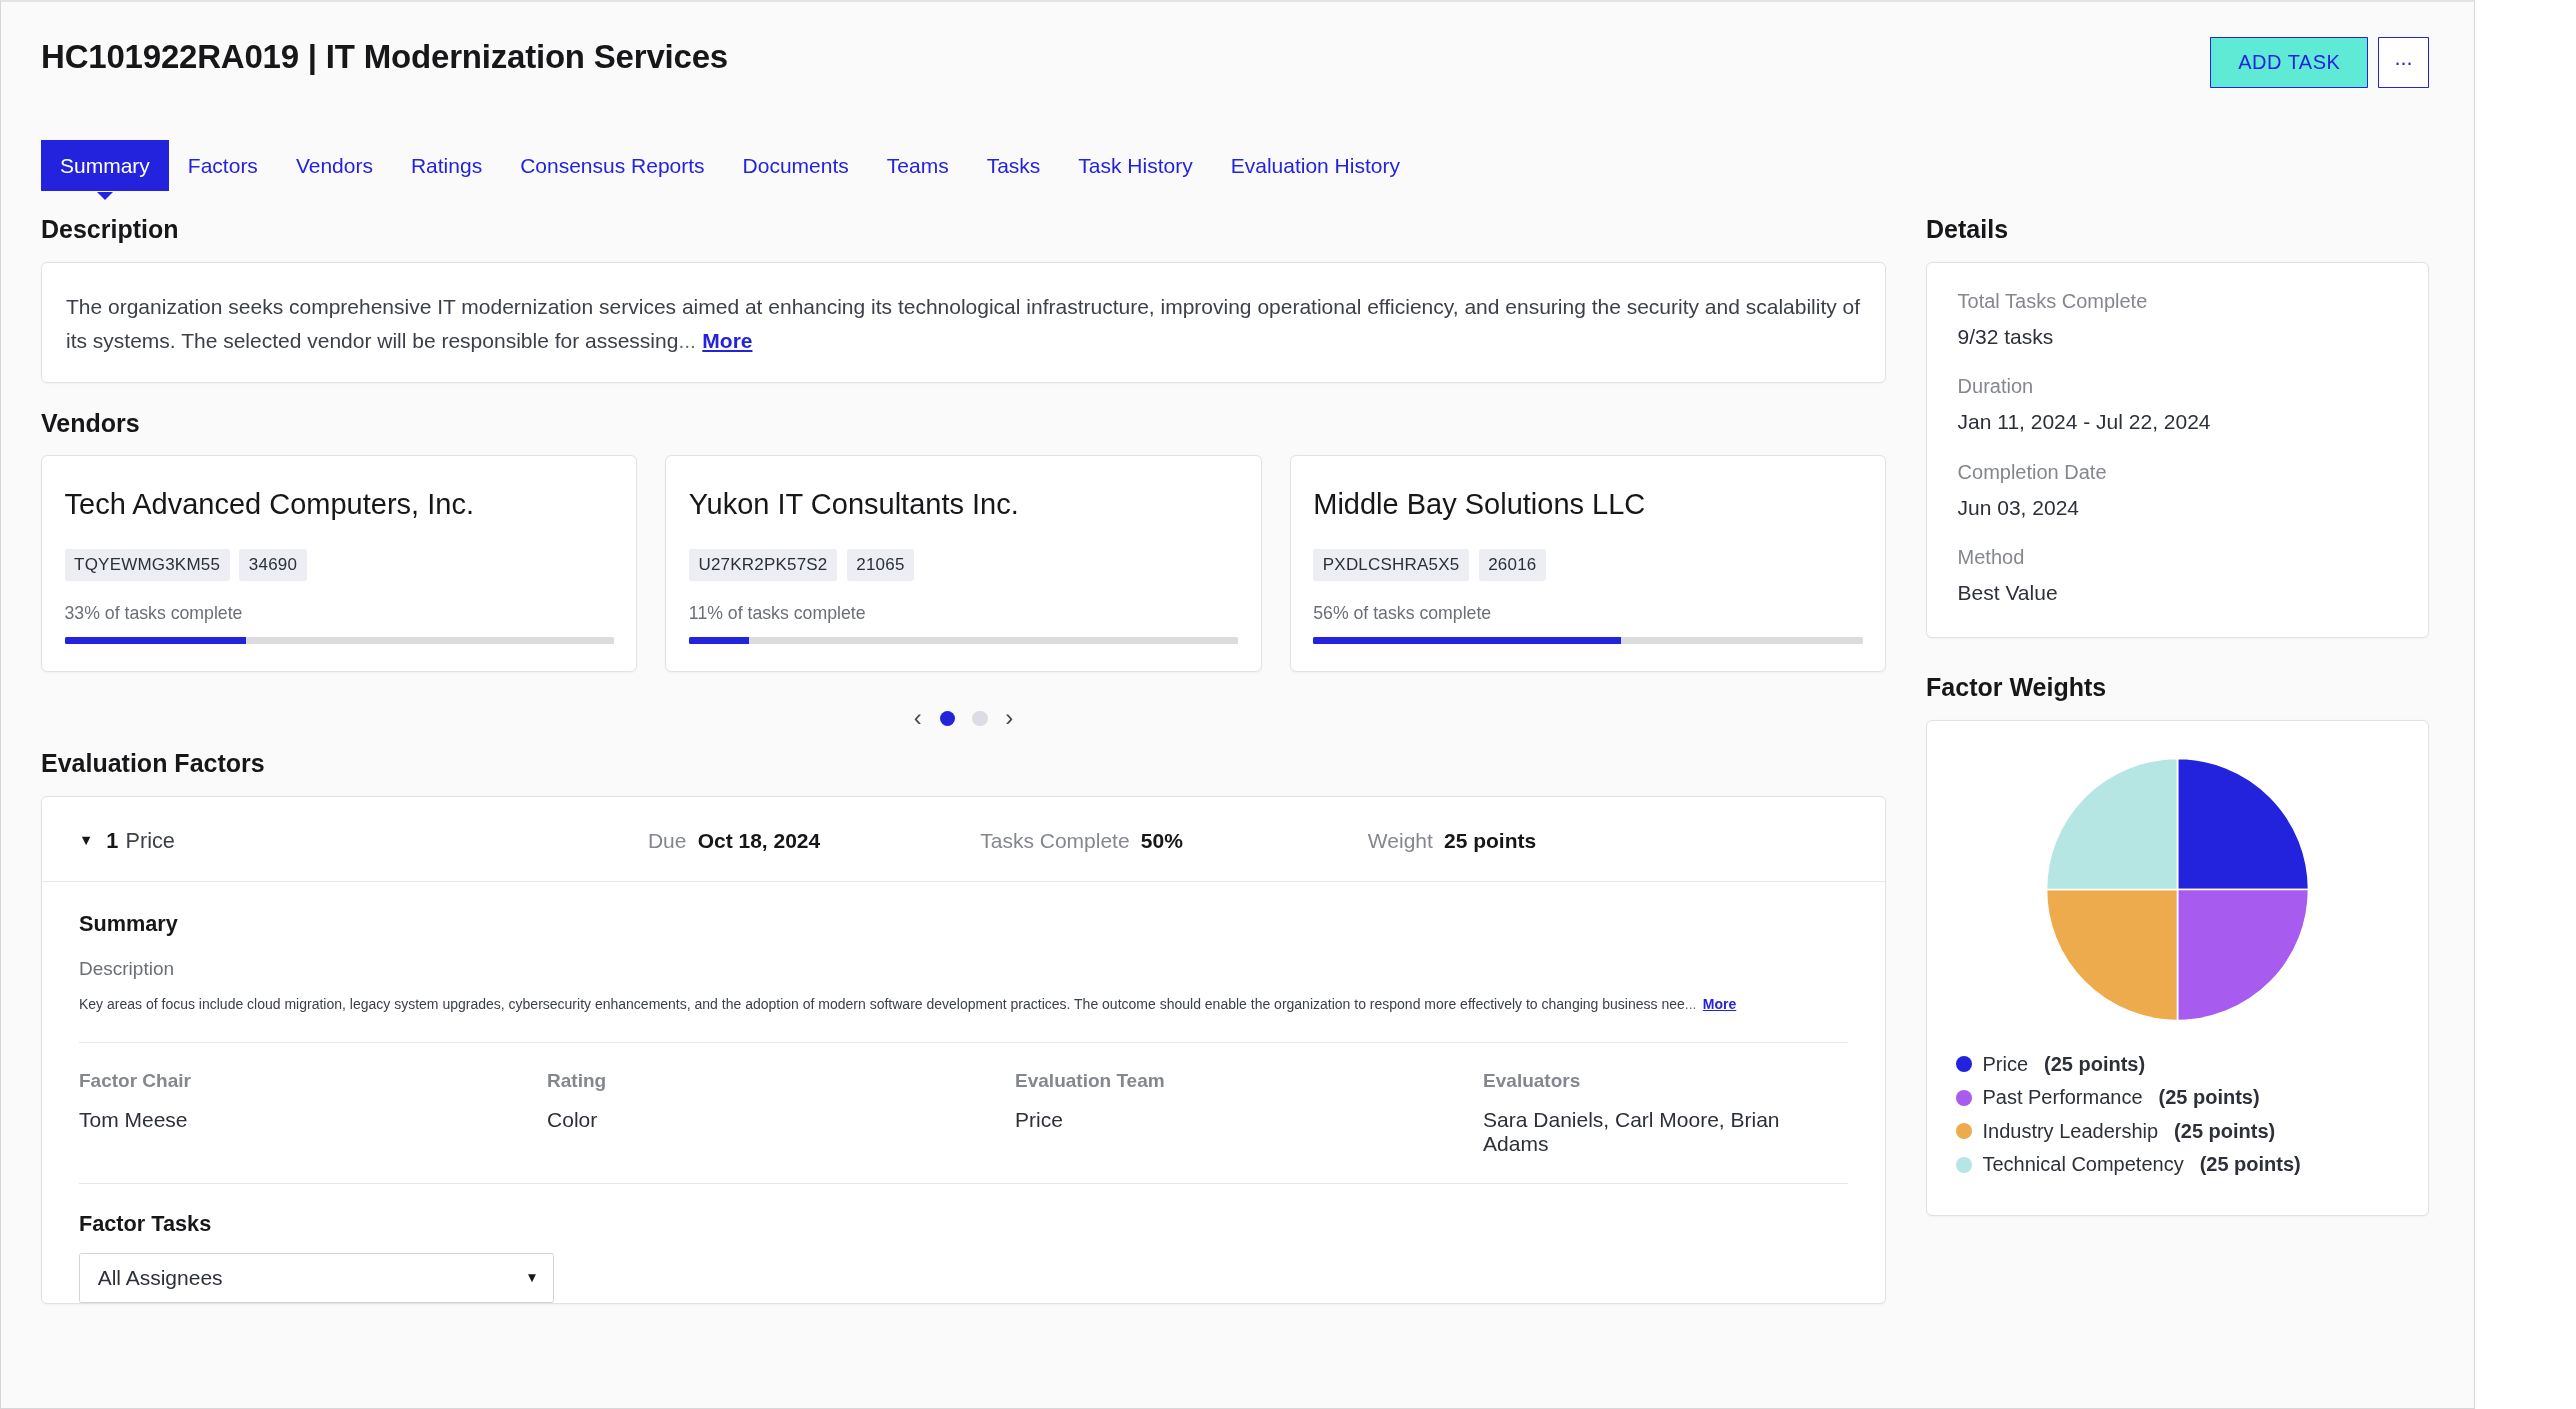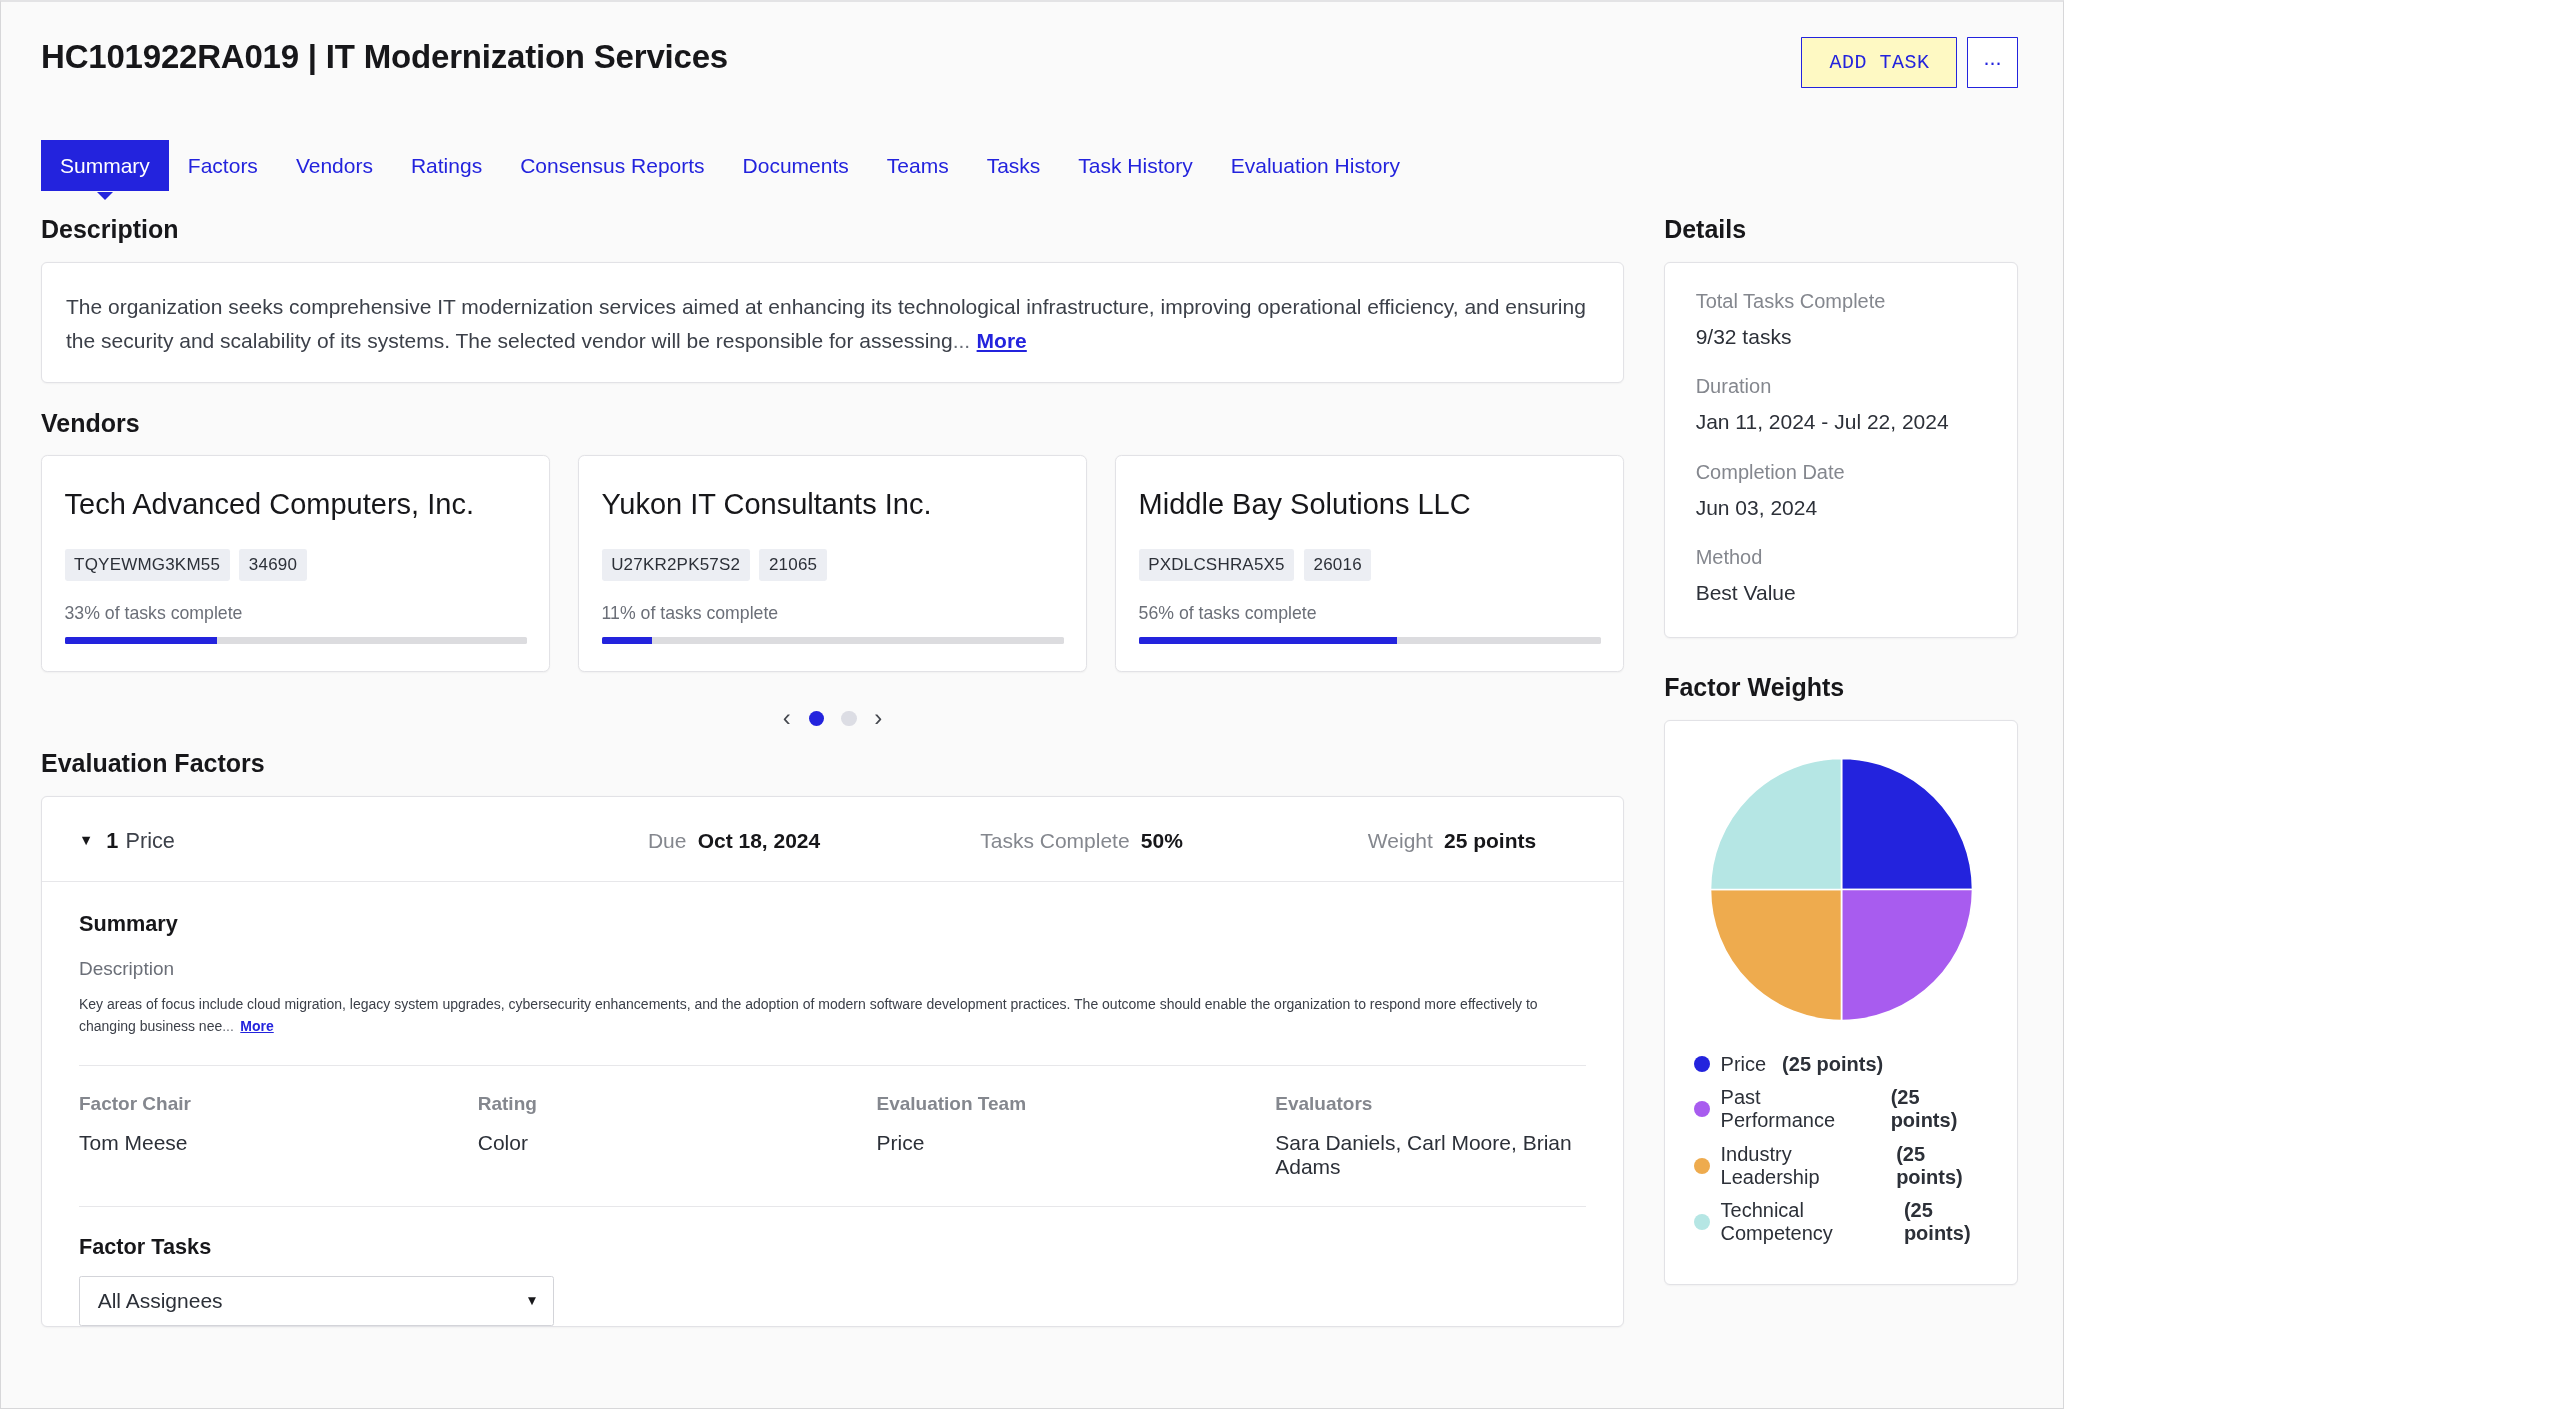--- a/index.html
+++ b/index.html
@@ -4,21 +4,21 @@
 <style>
   * { box-sizing: border-box; margin: 0; padding: 0; }
   html, body {
     width: 2576px; height: 1409px;
     background: #ffffff;
     font-family: "Liberation Sans", sans-serif;
     overflow: hidden;
   }
   .app {
     position: relative;
-    width: 2064px; height: 1409px;
+    width: 2475px; height: 1409px;
     background: #fafafa;
     border: 1.6px solid #d7d7d9;
     border-top: 2.4px solid #e3e3e5;
     overflow: hidden;
   }
 
   
   .header {
     position: relative;
     padding: 37px 45px 0 40px;
@@ -32,24 +32,24 @@
     line-height: 1.1;
   }
   .header-actions {
     position: absolute;
     top: 35px; right: 45px;
     display: flex;
     gap: 9.6px;
   }
   .btn-outline {
     border: 1.6px solid #2323dd;
-    background: #fef9c3;
+    background: #5eead4;
     color: #2323dd;
     font-size: 20px;
-    font-family: Liberation Mono, monospace;
+    font-family: Liberation Sans, sans-serif;
     letter-spacing: 0.5px;
     height: 51px;
     padding: 0 27px;
     display: flex; align-items: center; justify-content: center;
     cursor: pointer;
     border-radius: 0.8px;
   }
   .btn-icon {
     border: 1.6px solid #2323dd;
     background: #ffffff;

